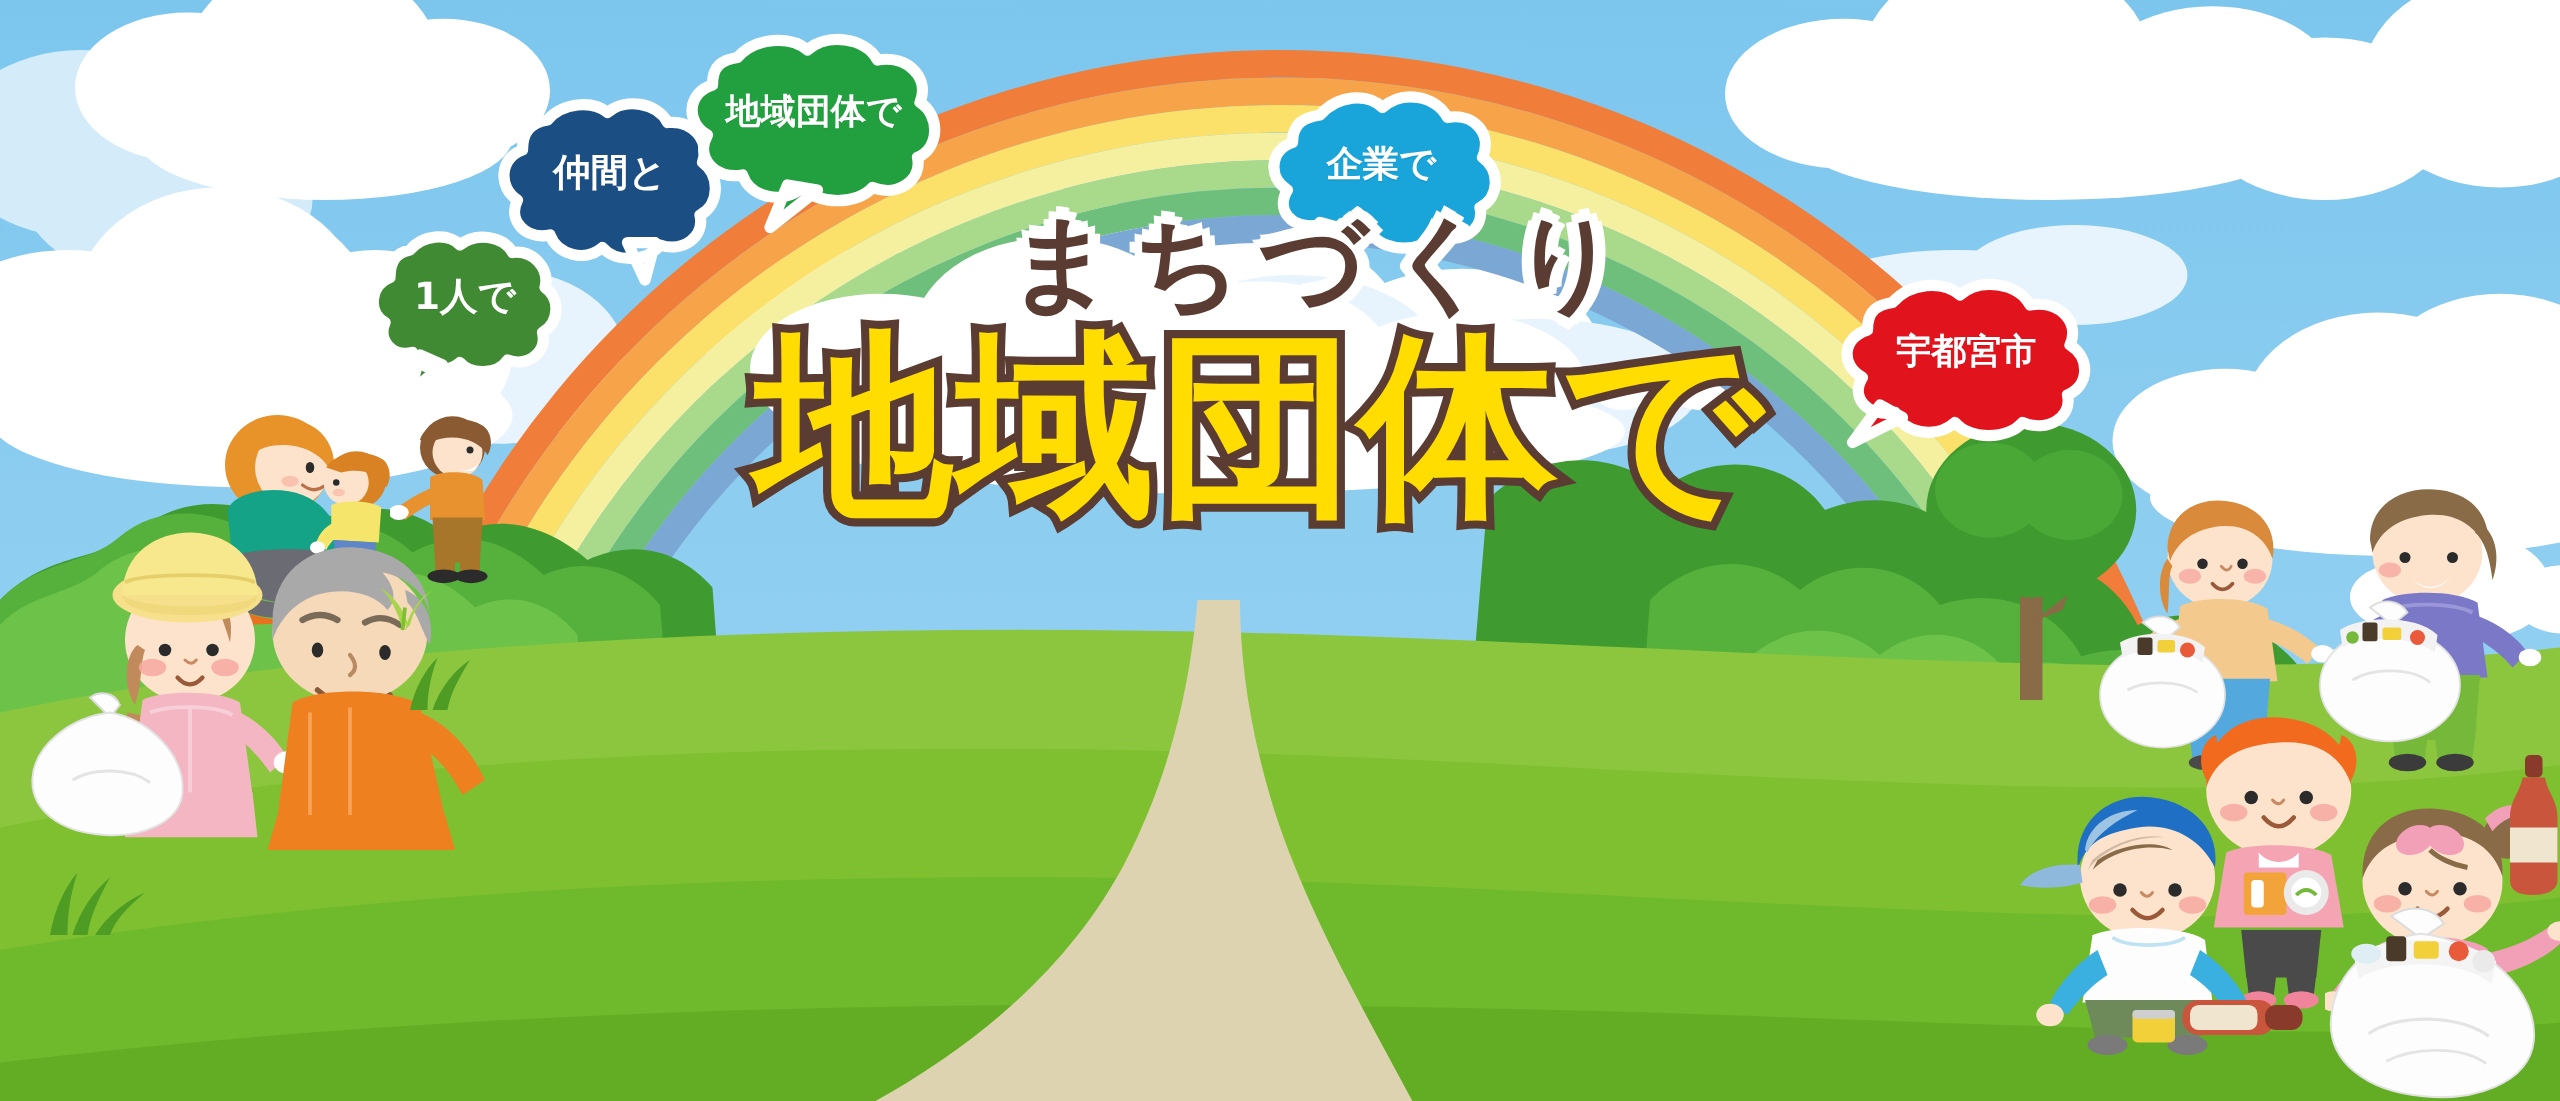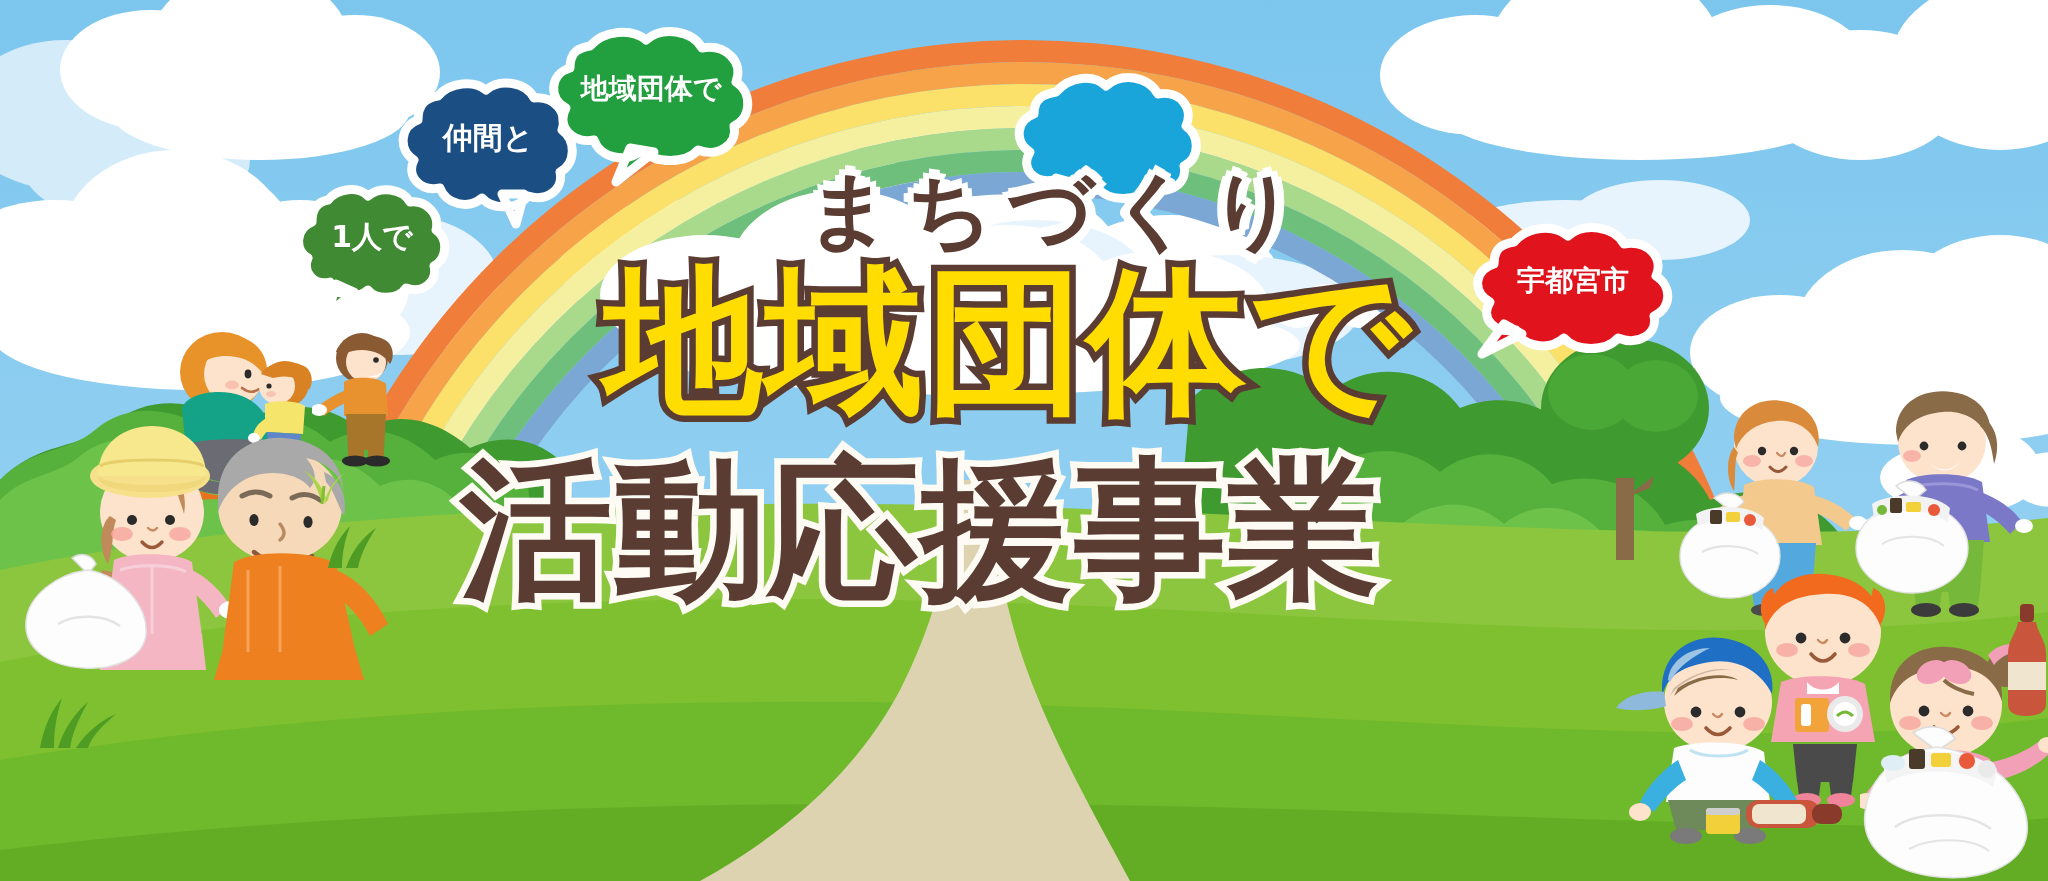--- a/index.html
+++ b/index.html
@@ -536,31 +536,31 @@
   </div>
 
 
   <div class="bubble-wrap" style="left:1016px;top:78px;width:178px;height:128px;">
     <svg style="position:absolute;left:0;top:0;width:178px;height:128px;overflow:visible;" viewBox="0 0 178 128">
       <path d="M40,14 C54,-2 78,-4 90,8 C106,-6 132,-2 142,16 C164,12 178,30 170,48
                C184,58 184,80 168,88 C172,106 152,118 134,110 C122,124 92,124 82,110
                C66,124 42,118 38,102 C18,106 4,90 14,74 C-2,64 0,42 18,36 C18,20 28,16 40,14 Z
                M40,100 L22,134 L62,106 Z" fill="#1aa5da" stroke="#ffffff" stroke-width="9" stroke-linejoin="round"></path>
     </svg>
+    <div class="blobtext" style="left:0;top:0;width:178px;height:108px;font-size:29px;">企業で</div>
   </div>
 
   <div class="bubble-wrap" style="left:1470px;top:228px;width:206px;height:126px;">
     <svg style="position:absolute;left:0;top:0;width:206px;height:126px;overflow:visible;" viewBox="0 0 206 126">
       <path d="M44,14 C58,-2 84,-4 98,8 C114,-6 144,-2 154,16 C178,12 194,30 186,48
                C202,58 202,80 184,88 C188,106 168,118 148,110 C136,124 106,124 94,110
                C78,124 52,118 46,102 C24,106 10,90 20,74 C2,64 4,42 24,36 C24,20 32,16 44,14 Z
                M34,96 L12,126 L52,106 Z" fill="#e1131d" stroke="#ffffff" stroke-width="9" stroke-linejoin="round"></path>
     </svg>
     <div class="blobtext" style="left:0;top:0;width:206px;height:106px;font-size:28px;">宇都宮市</div>
   </div>
 
   <div id="title-city" style="left:806px;top:168px;font-size:84px;line-height:1;">まちづくり</div>
 
   <div id="title-main" style="left:604px;top:256px;font-size:158px;line-height:1.08;">地域団体で</div>
 
-  <div id="title-sub" style="left:460px;top:448px;font-size:152px;line-height:1.08;">活動応援事業</div>
 
 </div>
 
 </body></html>

